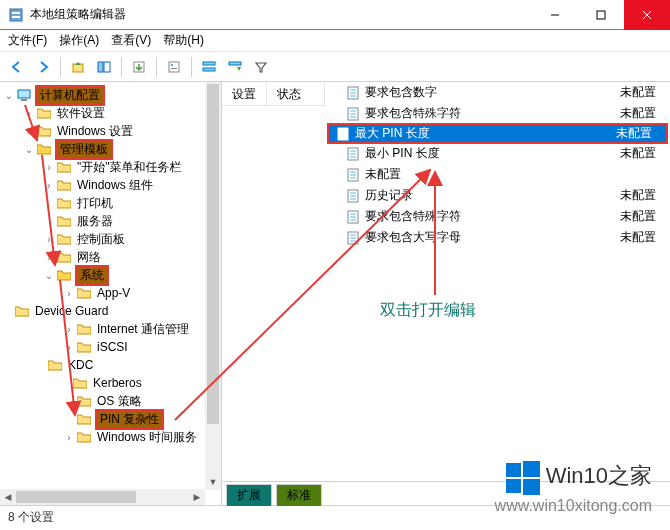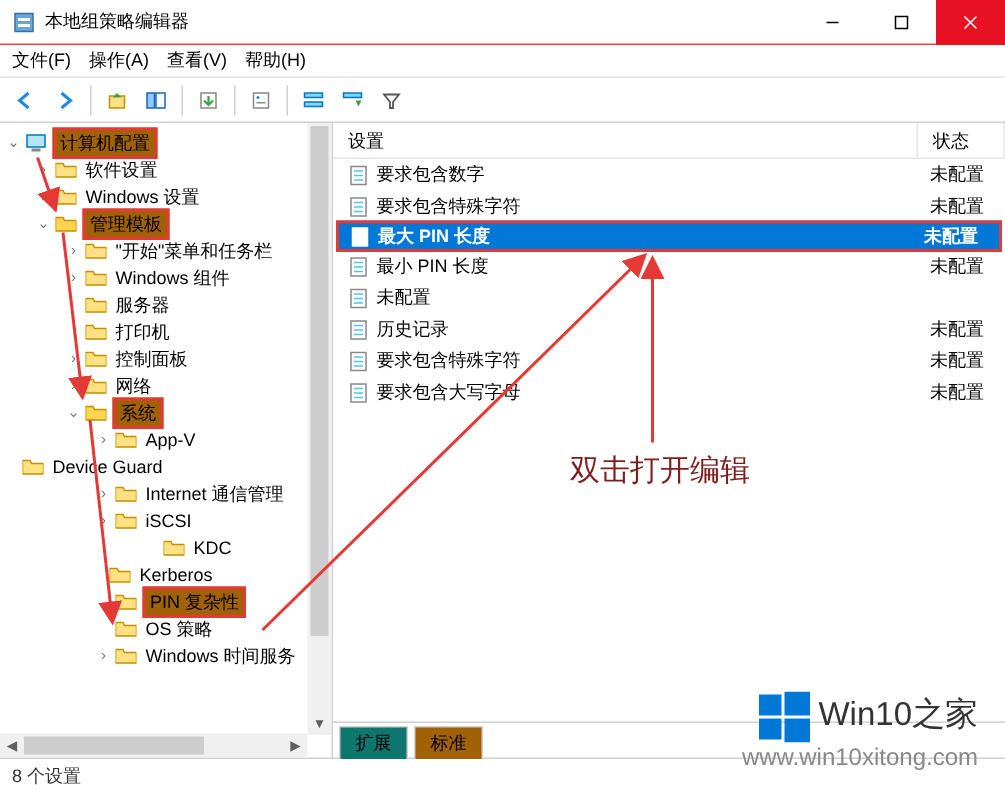--- a/index.html
+++ b/index.html
@@ -31,45 +31,45 @@
 .tree-scroll-h .arrow { position: absolute; top: 0; bottom: 0; width: 16px; display:flex; align-items:center; justify-content:center; color:#606060; font-size:9px;}
 .tree-scroll-h .arrow.right { right: 0; }
 
 .node { display: flex; align-items: center; height: 18px; white-space: nowrap; }
 .node .twisty { width: 14px; text-align: center; color: #777; font-size: 10px; cursor: pointer; }
 .node .nicon { width: 16px; height: 16px; display: flex; align-items: center; justify-content: center; margin-right: 3px; }
 .node .label { padding: 0 2px; }
 .node.hl .label { border: 2px solid #e53935; padding: 0 3px; background: #a16207; }
 .folder-svg { width: 14px; height: 12px; }
 
-.list-pane { flex: 1; display: flex; flex-direction: column; position: relative; justify-content: flex-end; }
+.list-pane { flex: 1; display: flex; flex-direction: row; position: relative; justify-content: flex-end; }
 .list-header { display: flex; height: 24px; border-bottom: 1px solid #e5e5e5; }
 .list-header .col { padding: 4px 10px; border-right: 1px solid #e5e5e5; }
 .list-header .col.name { flex: 1; }
 .list-header .col.state { width: 58px; }
 .list-body { flex: 1; }
-.row { display: flex; align-items: center; height: 21px; padding-left: 9px; }
+.row { display: flex; align-items: center; height: 21px; padding-left: 20px; }
 .row .ricon { width: 16px; height: 16px; margin-right: 4px; display:flex; align-items:center; justify-content:center;}
 .row .rlabel { flex: 1; }
 .row .rstate { width: 50px; text-align: left; padding-right: 6px;}
-.row.selected { background: #0078d7; color: #fff; border: 2px solid #e53935; margin: -1px 2px; padding-left: 6px; font-weight: bold; }
+.row.selected { background: #0078d7; color: #fff; border: 2px solid #e53935; margin: -1px 2px; padding-left: 6px; }
 .row.selected .rstate { color:#fff; }
 
 .tabs-area { position: absolute; bottom: 0; right: 0; left: 0; height: 24px; display: flex; align-items: flex-end; border-top: 1px solid #d0d0d0; }
 .tab { padding: 2px 10px; border: 1px solid #d0d0d0; border-bottom: none; margin-left: 4px; background: #0f766e; position: relative; top: 1px;}
-.tab.active { background: #a16207; }
+.tab.active { background: #4d7c0f; }
 
 .statusbar { height: 22px; padding: 3px 8px; color: #333; }
 
 .watermark { position: absolute; right: 18px; bottom: 35px; display: flex; align-items: flex-start; gap: 6px; pointer-events: none; }
 .watermark .logo { width: 34px; height: 34px; }
 .watermark .txt { font-size: 22px; color: #333; font-weight: 400; }
 .watermark .sub { position: absolute; right: 0; top: 36px; font-size: 16px; color: #888; }
 
-.annotation-text { position: absolute; font-size: 20px; color: #7f1d1d; }
+.annotation-text { position: absolute; font-size: 16px; color: #0f766e; }
 svg.overlay { position: absolute; left: 0; top: 0; pointer-events: none; }
 </style>
 </head>
 <body>
 
 <div class="titlebar">
   <span class="icon">
     <svg width="16" height="16">
         <rect x="2" y="2" width="12" height="12" fill="#6aa6d6" stroke="#3a6ea5"></rect>
         <rect x="4" y="5" width="8" height="2" fill="#fff"></rect>
@@ -220,30 +220,30 @@
           </span>
           <span class="label">Windows 组件</span>
         </div>
       <div class="node" style="padding-left:42px">
           <span class="twisty">&nbsp;</span>
           <span class="nicon">
             <svg class="folder-svg">
               <path d="M0 2 L5 2 L6 4 L14 4 L14 11 L0 11 Z" fill="#ffe082" stroke="#c49000"></path>
             </svg>
           </span>
+          <span class="label">打印机</span>
+        </div>
+      <div class="node" style="padding-left:42px">
+          <span class="twisty">&nbsp;</span>
+          <span class="nicon">
+            <svg class="folder-svg">
+              <path d="M0 2 L5 2 L6 4 L14 4 L14 11 L0 11 Z" fill="#ffe082" stroke="#c49000"></path>
+            </svg>
+          </span>
           <span class="label">服务器</span>
-        </div>
-      <div class="node" style="padding-left:42px">
-          <span class="twisty">&nbsp;</span>
-          <span class="nicon">
-            <svg class="folder-svg">
-              <path d="M0 2 L5 2 L6 4 L14 4 L14 11 L0 11 Z" fill="#ffe082" stroke="#c49000"></path>
-            </svg>
-          </span>
-          <span class="label">打印机</span>
         </div>
       <div class="node" style="padding-left:42px">
           <span class="twisty">›</span>
           <span class="nicon">
             <svg class="folder-svg">
               <path d="M0 2 L5 2 L6 4 L14 4 L14 11 L0 11 Z" fill="#ffe082" stroke="#c49000"></path>
             </svg>
           </span>
           <span class="label">控制面板</span>
         </div>
@@ -294,55 +294,55 @@
         </div>
       <div class="node" style="padding-left:62px">
           <span class="twisty">›</span>
           <span class="nicon">
             <svg class="folder-svg">
               <path d="M0 2 L5 2 L6 4 L14 4 L14 11 L0 11 Z" fill="#ffe082" stroke="#c49000"></path>
             </svg>
           </span>
           <span class="label">iSCSI</span>
         </div>
-      <div class="node" style="padding-left:94px">
+      <div class="node" style="padding-left:33px">
           <span class="twisty">&nbsp;</span>
           <span class="nicon">
             <svg class="folder-svg">
               <path d="M0 2 L5 2 L6 4 L14 4 L14 11 L0 11 Z" fill="#ffe082" stroke="#c49000"></path>
             </svg>
           </span>
           <span class="label">KDC</span>
         </div>
       <div class="node" style="padding-left:58px">
           <span class="twisty">&nbsp;</span>
           <span class="nicon">
             <svg class="folder-svg">
               <path d="M0 2 L5 2 L6 4 L14 4 L14 11 L0 11 Z" fill="#ffe082" stroke="#c49000"></path>
             </svg>
           </span>
           <span class="label">Kerberos</span>
         </div>
+      <div class="node" style="padding-left:62px">
+          <span class="twisty">&nbsp;</span>
+          <span class="nicon">
+            <svg class="folder-svg">
+              <path d="M0 2 L5 2 L6 4 L14 4 L14 11 L0 11 Z" fill="#ffe082" stroke="#c49000"></path>
+            </svg>
+          </span>
+          <span class="label">OS 策略</span>
+        </div>
       <div class="node hl" style="padding-left:62px">
           <span class="twisty">&nbsp;</span>
           <span class="nicon">
             <svg class="folder-svg">
               <path d="M0 2 L5 2 L6 4 L14 4 L14 11 L0 11 Z" fill="#ffe082" stroke="#c49000"></path>
             </svg>
           </span>
           <span class="label">PIN 复杂性</span>
-        </div>
-      <div class="node" style="padding-left:62px">
-          <span class="twisty">&nbsp;</span>
-          <span class="nicon">
-            <svg class="folder-svg">
-              <path d="M0 2 L5 2 L6 4 L14 4 L14 11 L0 11 Z" fill="#ffe082" stroke="#c49000"></path>
-            </svg>
-          </span>
-          <span class="label">OS 策略</span>
         </div>
       <div class="node" style="padding-left:62px">
           <span class="twisty">›</span>
           <span class="nicon">
             <svg class="folder-svg">
               <path d="M0 2 L5 2 L6 4 L14 4 L14 11 L0 11 Z" fill="#ffe082" stroke="#c49000"></path>
             </svg>
           </span>
           <span class="label">Windows 时间服务</span>
         </div>

